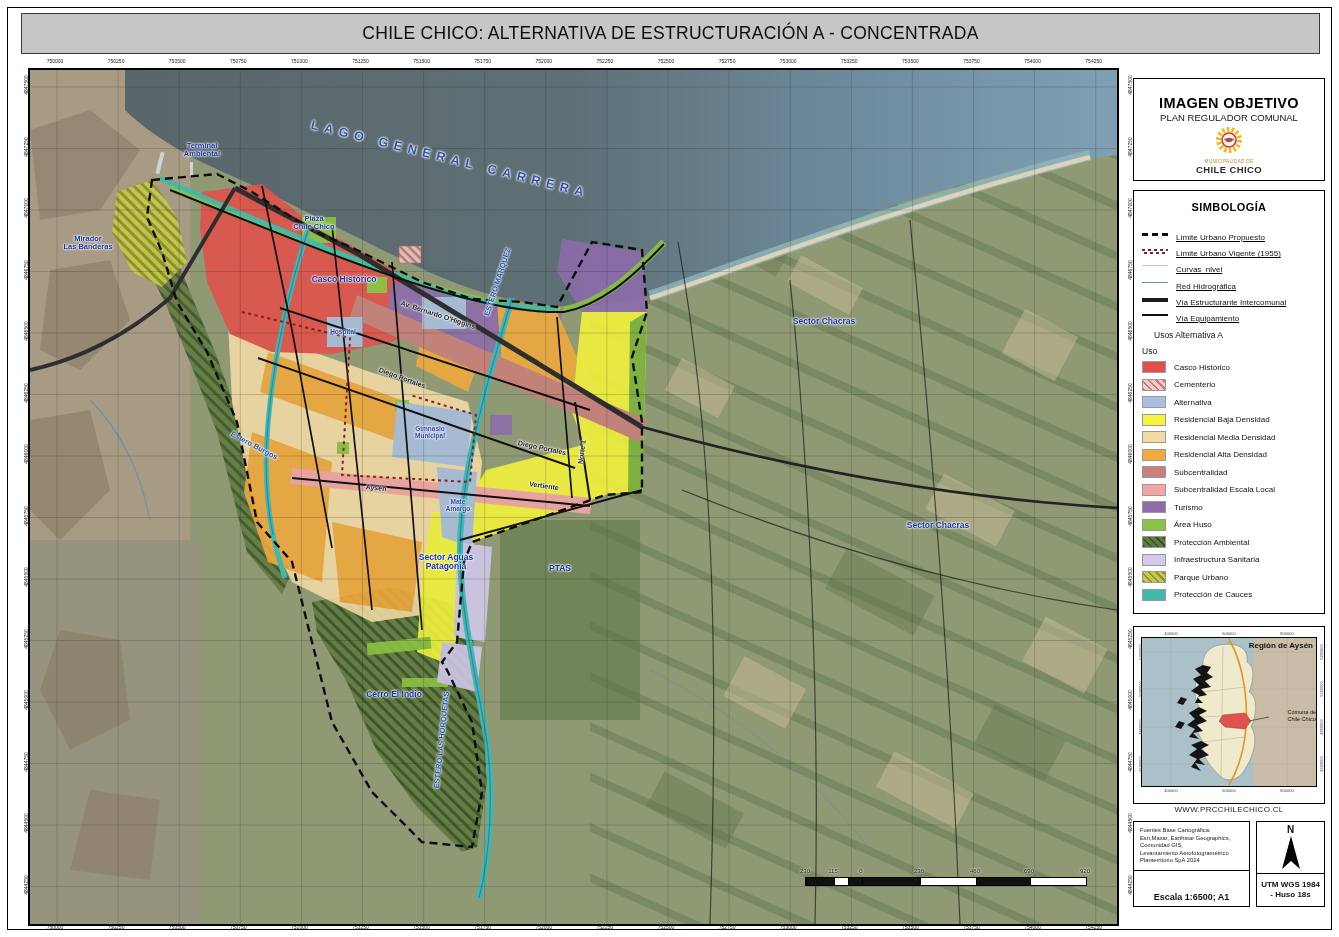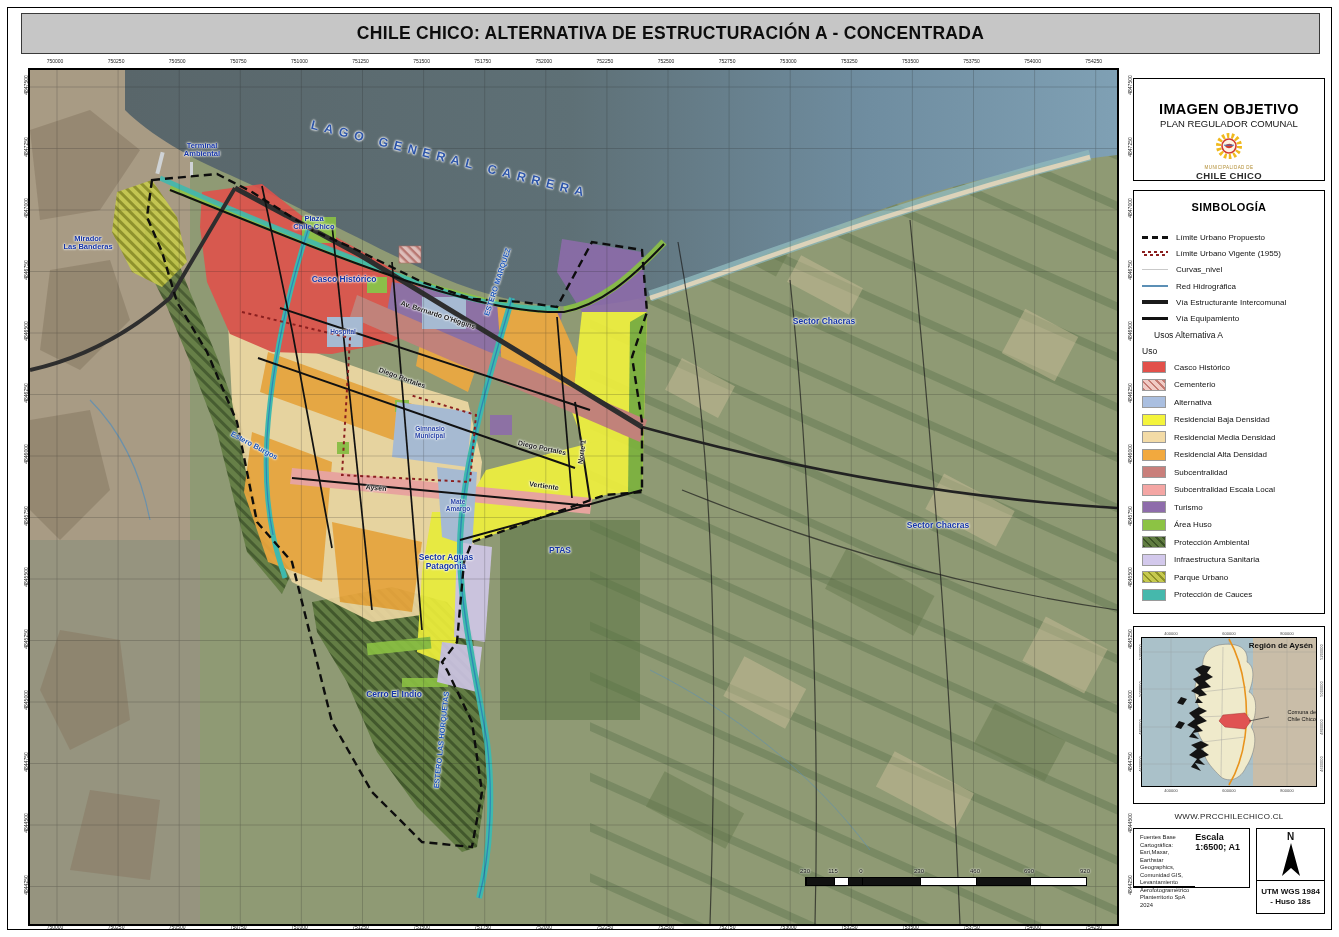--- a/index.html
+++ b/index.html
@@ -1,21 +1,21 @@
 <!DOCTYPE html>
 <html><head>
 <meta charset="utf-8">
 <style>
   html,body{margin:0;padding:0;background:#e8e8e8;}
   .page{position:relative;width:1339px;height:937px;background:#ffffff;
         font-family:"Liberation Sans","DejaVu Sans",sans-serif;overflow:hidden;}
   .outer-border{position:absolute;left:7px;top:7px;right:7px;bottom:7px;border:1.6px solid #000;pointer-events:none;}
   .title-bar{position:absolute;left:21px;top:13px;width:1297px;height:39px;background:#c6c6c6;
              border:1.2px solid #3a3a3a;display:flex;align-items:center;justify-content:center;}
-  .title-bar span{font-size:17.5px;font-weight:bold;color:#0d0d0d;letter-spacing:.3px;}
+  .title-bar span{font-size:17.5px;font-weight:normal;color:#0d0d0d;letter-spacing:.3px;}
   
   .map-frame{position:absolute;left:28px;top:68px;width:1087px;height:854px;border:2px solid #000;
              background:#8f9a74;overflow:hidden;}
   .map-svg{position:absolute;left:0;top:0;}
   .map-labels{position:absolute;left:0;top:0;width:100%;height:100%;pointer-events:none;}
   .mlabel{position:absolute;white-space:pre-line;text-align:center;line-height:1.1;
           text-shadow:0 0 2px #fff,0 0 2px #fff,0 0 3px rgba(255,255,255,.9);}
   .mlabel.lake{font-size:12.5px;font-weight:bold;letter-spacing:6px;color:#2d55a8;white-space:nowrap;}
   .mlabel.place{font-size:8.5px;font-weight:bold;color:#1534a6;}
   .mlabel.sm{font-size:7.5px;}
@@ -32,29 +32,29 @@
   #ticks-right{left:1118px;top:68px;width:9px;height:854px;}
   
   .scalebar{position:absolute;left:775px;top:798px;width:282px;height:22px;font-size:6px;color:#111;}
   .scalebar .bar{position:absolute;left:0;top:9px;width:280px;height:7px;border:1px solid #000;background:#fff;}
   .scalebar .seg{position:absolute;top:0;height:100%;border-left:1px solid #000;box-sizing:border-box;}
   .scalebar .seg.b{background:#111;}
   .scalebar .lbl{position:absolute;top:0;transform:translateX(-50%);text-shadow:0 0 2px #fff,0 0 2px #fff;}
   
   .panel{position:absolute;left:1133px;top:78px;width:192px;}
   .box{border:1.3px solid #000;background:#fff;box-sizing:border-box;}
-  .header-box{height:103px;text-align:center;padding-top:22px;}
+  .header-box{height:103px;text-align:center;padding-top:16px;}
   .header-box h1{margin:0;font-size:14.5px;letter-spacing:.3px;color:#000;}
   .header-box .subtitle{font-size:9.5px;margin-top:1px;color:#111;}
   .logo{margin-top:4px;}
   .logo-cap-sm{font-size:4.5px;color:#b08a2e;letter-spacing:.4px;margin-top:-2px;}
   .logo-cap{font-size:9.5px;font-weight:bold;color:#2b2b2b;letter-spacing:.4px;}
   .legend-box{margin-top:9px;height:424px;padding:6px 8px;overflow:hidden;}
   .legend-box h2{margin:4px 0 20px;text-align:center;font-size:11px;letter-spacing:.4px;}
-  .lrow{display:flex;align-items:center;margin-bottom:7px;}
+  .lrow{display:flex;align-items:flex-start;margin-bottom:7px;text-decoration:underline;}
   .lsym{width:26px;min-width:26px;margin-right:8px;}
   .llabel{font-size:8px;color:#111;line-height:1.15;}
   .sym-dash-black{height:0;border-top:3px dashed #111;}
   .sym-dash-red{height:5px;background:
      repeating-linear-gradient(90deg,#8b1f1f 0 3px,transparent 3px 6px) 0 0/100% 2px no-repeat,
      repeating-linear-gradient(90deg,#8b1f1f 0 3px,transparent 3px 6px) 2px 3px/100% 2px no-repeat;}
   .sym-thin-gray{height:1px;background:#c9c9c9;}
   .sym-blue{height:1.5px;background:#5b8fb5;}
   .sym-thick{height:4px;background:#1a1a1a;}
   .sym-med{height:2.5px;background:#111;}
@@ -62,23 +62,23 @@
   .uso-sub{font-size:8.5px;margin:0 0 5px;color:#111;}
   .urow{display:flex;align-items:center;margin-bottom:5.5px;}
   .uswatch{width:22px;min-width:22px;height:10px;margin-right:8px;border:.5px solid #9a9a9a;}
   .inset-box{margin-top:12px;height:178px;position:relative;padding:10px 7px 8px 7px;}
   .inset-wrap{position:relative;width:176px;height:150px;margin:0 auto;}
   .inset-svg{position:absolute;left:0;top:0;}
   .inset-title{position:absolute;right:4px;top:4px;font-size:8px;font-weight:bold;color:#111;}
   .inset-comuna{position:absolute;right:1px;top:72px;font-size:5.5px;color:#111;white-space:pre-line;text-align:left;line-height:1.2;}
   .itick{position:absolute;font-size:4px;color:#444;transform:translateX(-50%);}
   .itick.vert{transform:translateY(-50%) rotate(-90deg);}
-  .website{text-align:center;font-size:8px;color:#222;margin-top:8px;letter-spacing:.3px;}
+  .website{text-align:center;font-size:8px;color:#222;margin-top:1px;letter-spacing:.3px;}
   .credits-row{display:flex;gap:6px;margin-top:7px;}
-  .credits-box{width:117px;height:60px;display:flex;flex-direction:row;}
+  .credits-box{width:117px;height:86px;display:flex;flex-direction:column;gap:17px;}
   .credits-src{flex:1;padding:5px 6px;border-bottom:1.3px solid #000;}
   .credits-src div{font-size:5.8px;color:#222;line-height:1.3;}
   .escala{height:26px;display:flex;align-items:center;justify-content:center;font-size:9px;font-weight:bold;color:#111;}
   .north-box{flex:1;height:86px;display:flex;flex-direction:column;}
   .north-top{flex:1;border-bottom:1.3px solid #000;display:flex;flex-direction:column;align-items:center;padding-top:2px;}
   .north-n{font-size:10px;font-weight:bold;color:#111;}
   .utm{height:32px;display:flex;align-items:center;justify-content:center;text-align:center;
        font-size:8px;color:#111;white-space:pre-line;line-height:1.25;}
 </style>
 </head>
@@ -360,21 +360,21 @@
 Municipal</div>
         <div class="mlabel tinyp" style="left: 428px; top: 435px; transform: translate(-50%, -50%) rotate(0deg);">Mate
 Amargo</div>
         <div class="mlabel street" style="left: 346px; top: 418px; transform: translate(-50%, -50%) rotate(5deg);">Aysén</div>
         <div class="mlabel street" style="left: 514px; top: 416px; transform: translate(-50%, -50%) rotate(8deg);">Vertiente</div>
         <div class="mlabel street" style="left: 552px; top: 382px; transform: translate(-50%, -50%) rotate(-82deg);">Norte 1</div>
         <div class="mlabel place" style="left: 794px; top: 252px; transform: translate(-50%, -50%) rotate(0deg);">Sector Chacras</div>
         <div class="mlabel place" style="left: 908px; top: 456px; transform: translate(-50%, -50%) rotate(0deg);">Sector Chacras</div>
         <div class="mlabel place" style="left: 416px; top: 492px; transform: translate(-50%, -50%) rotate(0deg);">Sector Aguas
 Patagonia</div>
-        <div class="mlabel place" style="left: 530px; top: 481px; transform: translate(-50%, -50%) rotate(0deg);">PTAS</div>
+        <div class="mlabel place" style="left: 530px; top: 499px; transform: translate(-50%, -50%) rotate(0deg);">PTAS</div>
         <div class="mlabel place" style="left: 364px; top: 625px; transform: translate(-50%, -50%) rotate(0deg);">Cerro El Indio</div>
       </div>
 
     <div class="scalebar" id="scalebar">
       <div class="bar">
           <div class="seg b" style="left: 0px; width: 28px;"></div>
           <div class="seg w" style="left: 28px; width: 14px;"></div>
           <div class="seg b" style="left: 42px; width: 14px;"></div>
           <div class="seg b" style="left: 56px; width: 58px;"></div>
           <div class="seg w" style="left: 114px; width: 56px;"></div>

